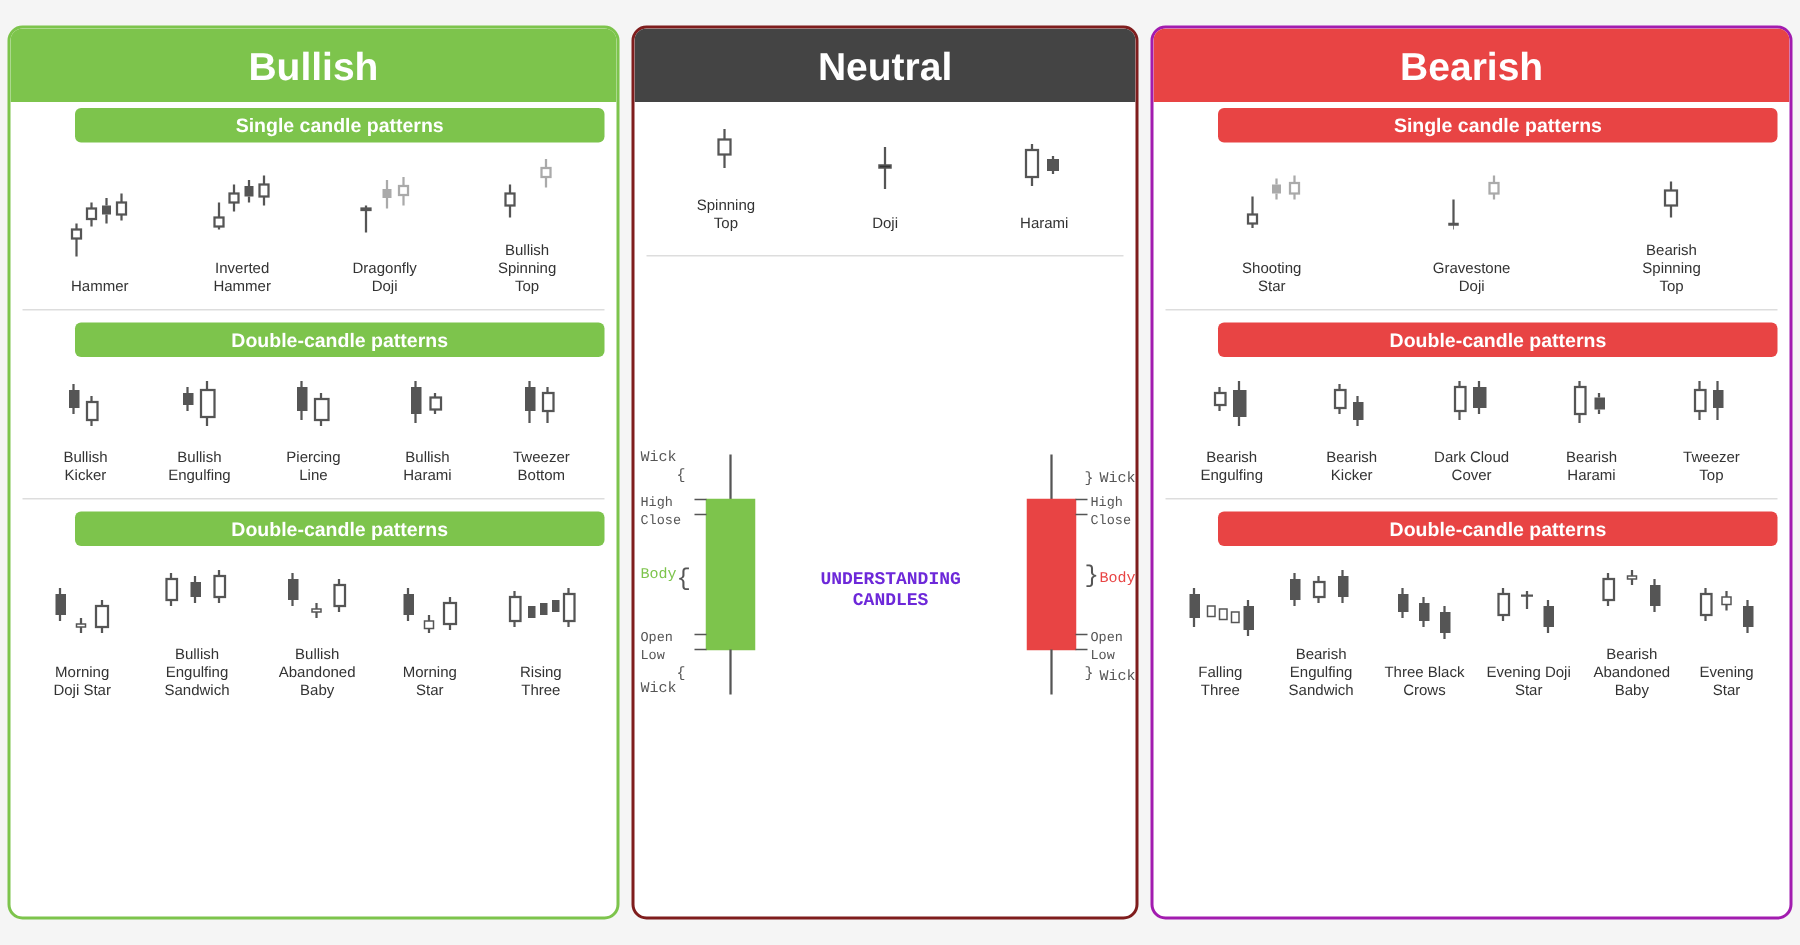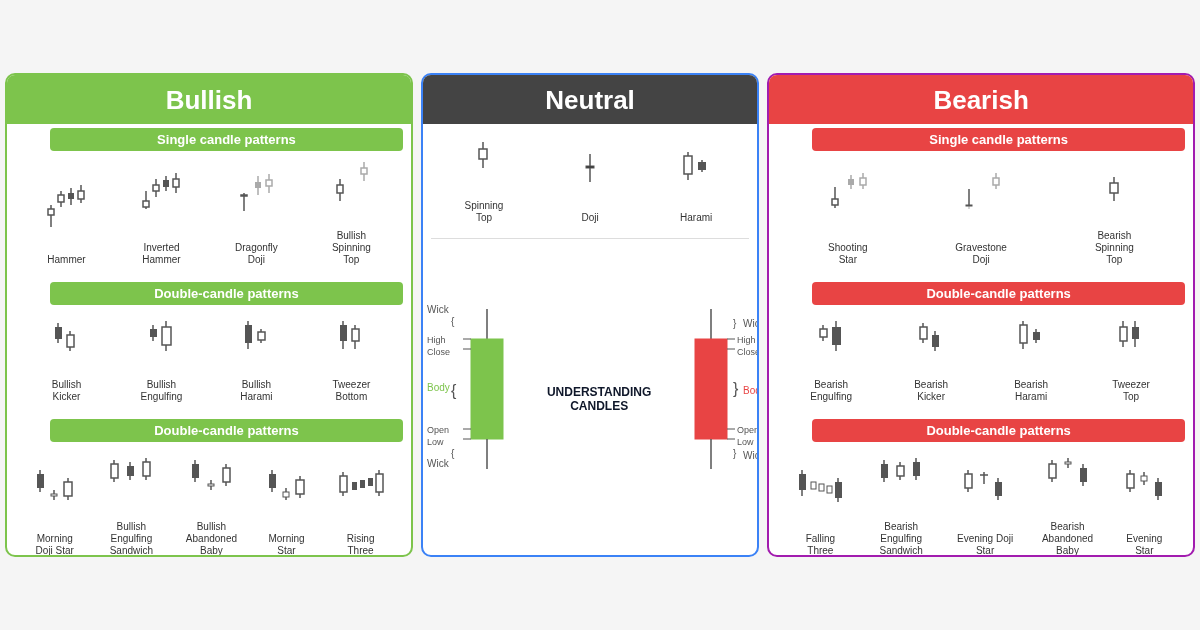--- a/index.html
+++ b/index.html
@@ -8,40 +8,40 @@
       height: 630px;
       background: #f5f5f5;
       font-family: Arial, sans-serif;
       overflow: hidden;
       display: flex;
       align-items: center;
       justify-content: center;
     }
     .main-container {
       width: 1190px;
-      height: 484px;
+      height: 596px;
       display: flex;
       gap: 8px;
     }
     
     .panel {
       border-radius: 10px;
       overflow: hidden;
       display: flex;
       flex-direction: column;
     }
     .panel-bullish {
       width: 410px;
       background: white;
       border: 2px solid #7dc44c;
     }
     .panel-neutral {
       width: 340px;
       background: white;
-      border: 2px solid #3b82f6;
+      border: 2px solid #7f1d1d;
     }
     .panel-bearish {
       width: 430px;
       background: white;
       border: 2px solid #a21caf;
     }
     
     .panel-header {
       padding: 10px 0 8px;
       text-align: center;
@@ -72,21 +72,21 @@
     .candle-row {
       display: flex;
       justify-content: space-around;
       align-items: flex-end;
       padding: 4px 4px 0;
     }
     .candle-item {
       display: flex;
       flex-direction: column;
       align-items: center;
-      gap: 16px;
+      gap: 4px;
       min-width: 55px;
     }
     .candle-item .label {
       font-size: 10px;
       text-align: center;
       color: #333;
       line-height: 1.2;
     }
     
     svg.candle-svg { overflow: visible; }
@@ -101,20 +101,21 @@
       justify-content: space-around;
       align-items: flex-end;
       padding: 4px 0;
     }
     .understanding-box {
       display: flex;
       justify-content: space-around;
       align-items: center;
       padding: 8px 4px;
       flex: 1;
+      font-family: Liberation Mono, monospace;
     }
     .understand-label {
       font-size: 13px;
       font-weight: bold;
       text-align: center;
       color: #333;
     }
     .divider {
       height: 1px;
       background: #ddd;
@@ -226,20 +227,31 @@
             <line x1="12" y1="12" x2="12" y2="16" stroke="#555" stroke-width="1.5"></line>
             <rect x="9" y="16" width="7" height="8" fill="#555"></rect>
             <line x1="12" y1="24" x2="12" y2="28" stroke="#555" stroke-width="1.5"></line>
             <line x1="25" y1="8" x2="25" y2="14" stroke="#555" stroke-width="1.5"></line>
             <rect x="21" y="14" width="9" height="18" fill="white" stroke="#555" stroke-width="1.5"></rect>
             <line x1="25" y1="32" x2="25" y2="38" stroke="#555" stroke-width="1.5"></line>
           </svg>
           <div class="label">Bullish<br>Engulfing</div>
         </div>
 
+        <div class="candle-item">
+          <svg width="40" height="50" viewBox="0 0 40 50">
+            <line x1="12" y1="8" x2="12" y2="12" stroke="#555" stroke-width="1.5"></line>
+            <rect x="9" y="12" width="7" height="16" fill="#555"></rect>
+            <line x1="12" y1="28" x2="12" y2="34" stroke="#555" stroke-width="1.5"></line>
+            <line x1="25" y1="16" x2="25" y2="20" stroke="#555" stroke-width="1.5"></line>
+            <rect x="21" y="20" width="9" height="14" fill="white" stroke="#555" stroke-width="1.5"></rect>
+            <line x1="25" y1="34" x2="25" y2="38" stroke="#555" stroke-width="1.5"></line>
+          </svg>
+          <div class="label">Piercing<br>Line</div>
+        </div>
 
         <div class="candle-item">
           <svg width="40" height="50" viewBox="0 0 40 50">
             <line x1="12" y1="8" x2="12" y2="12" stroke="#555" stroke-width="1.5"></line>
             <rect x="9" y="12" width="7" height="18" fill="#555"></rect>
             <line x1="12" y1="30" x2="12" y2="36" stroke="#555" stroke-width="1.5"></line>
             <line x1="25" y1="16" x2="25" y2="19" stroke="#555" stroke-width="1.5"></line>
             <rect x="22" y="19" width="7" height="8" fill="white" stroke="#555" stroke-width="1.5"></rect>
             <line x1="25" y1="27" x2="25" y2="30" stroke="#555" stroke-width="1.5"></line>
           </svg>
@@ -407,21 +419,21 @@
 
           <line x1="44" y1="130" x2="36" y2="130" stroke="#555" stroke-width="1"></line>
           <line x1="44" y1="140" x2="36" y2="140" stroke="#555" stroke-width="1"></line>
           <text x="0" y="134" font-size="9" fill="#555">Open</text>
           <text x="0" y="146" font-size="9" fill="#555">Low</text>
 
           <text x="0" y="168" font-size="10" fill="#555">Wick</text>
           <text x="24" y="158" font-size="10" fill="#555">{</text>
         </svg>
       </div>
-      <div class="understand-label" style="font-size:12px; font-weight:bold; color:#0f172a;">UNDERSTANDING<br>CANDLES</div>
+      <div class="understand-label" style="font-size:12px; font-weight:bold; color:#6d28d9;">UNDERSTANDING<br>CANDLES</div>
 
       <div style="display:flex; flex-direction:column; align-items:flex-end; position:relative; font-size:10px; color:#555;">
         <svg width="120" height="200" viewBox="0 0 120 200">
 
           <line x1="60" y1="10" x2="60" y2="40" stroke="#555" stroke-width="1.5"></line>
           <rect x="44" y="40" width="32" height="100" fill="#e84444" stroke="#e84444"></rect>
           <line x1="60" y1="140" x2="60" y2="170" stroke="#555" stroke-width="1.5"></line>
 
           <text x="82" y="28" font-size="10" fill="#555">}</text>
           <text x="92" y="28" font-size="10" fill="#555">Wick</text>
@@ -518,20 +530,31 @@
             <line x1="12" y1="10" x2="12" y2="14" stroke="#555" stroke-width="1.5"></line>
             <rect x="9" y="14" width="7" height="12" fill="white" stroke="#555" stroke-width="1.5"></rect>
             <line x1="12" y1="26" x2="12" y2="30" stroke="#555" stroke-width="1.5"></line>
             <line x1="24" y1="18" x2="24" y2="22" stroke="#555" stroke-width="1.5"></line>
             <rect x="21" y="22" width="7" height="12" fill="#555"></rect>
             <line x1="24" y1="34" x2="24" y2="38" stroke="#555" stroke-width="1.5"></line>
           </svg>
           <div class="label">Bearish<br>Kicker</div>
         </div>
 
+        <div class="candle-item">
+          <svg width="40" height="50" viewBox="0 0 40 50">
+            <line x1="12" y1="8" x2="12" y2="12" stroke="#555" stroke-width="1.5"></line>
+            <rect x="9" y="12" width="7" height="16" fill="white" stroke="#555" stroke-width="1.5"></rect>
+            <line x1="12" y1="28" x2="12" y2="34" stroke="#555" stroke-width="1.5"></line>
+            <line x1="25" y1="8" x2="25" y2="12" stroke="#555" stroke-width="1.5"></line>
+            <rect x="21" y="12" width="9" height="14" fill="#555"></rect>
+            <line x1="25" y1="26" x2="25" y2="30" stroke="#555" stroke-width="1.5"></line>
+          </svg>
+          <div class="label">Dark Cloud<br>Cover</div>
+        </div>
 
         <div class="candle-item">
           <svg width="40" height="50" viewBox="0 0 40 50">
             <line x1="12" y1="8" x2="12" y2="12" stroke="#555" stroke-width="1.5"></line>
             <rect x="9" y="12" width="7" height="18" fill="white" stroke="#555" stroke-width="1.5"></rect>
             <line x1="12" y1="30" x2="12" y2="36" stroke="#555" stroke-width="1.5"></line>
             <line x1="25" y1="16" x2="25" y2="19" stroke="#555" stroke-width="1.5"></line>
             <rect x="22" y="19" width="7" height="8" fill="#555"></rect>
             <line x1="25" y1="27" x2="25" y2="30" stroke="#555" stroke-width="1.5"></line>
           </svg>
@@ -581,20 +604,34 @@
             <line x1="26" y1="12" x2="26" y2="16" stroke="#555" stroke-width="1.5"></line>
             <rect x="23" y="16" width="7" height="10" fill="white" stroke="#555" stroke-width="1.5"></rect>
             <line x1="26" y1="26" x2="26" y2="30" stroke="#555" stroke-width="1.5"></line>
             <line x1="42" y1="8" x2="42" y2="12" stroke="#555" stroke-width="1.5"></line>
             <rect x="39" y="12" width="7" height="14" fill="#555"></rect>
             <line x1="42" y1="26" x2="42" y2="30" stroke="#555" stroke-width="1.5"></line>
           </svg>
           <div class="label">Bearish<br>Engulfing<br>Sandwich</div>
         </div>
 
+        <div class="candle-item" style="min-width:48px">
+          <svg width="50" height="55" viewBox="0 0 50 55">
+            <line x1="10" y1="8" x2="10" y2="12" stroke="#555" stroke-width="1.5"></line>
+            <rect x="7" y="12" width="7" height="12" fill="#555"></rect>
+            <line x1="10" y1="24" x2="10" y2="28" stroke="#555" stroke-width="1.5"></line>
+            <line x1="24" y1="14" x2="24" y2="18" stroke="#555" stroke-width="1.5"></line>
+            <rect x="21" y="18" width="7" height="12" fill="#555"></rect>
+            <line x1="24" y1="30" x2="24" y2="34" stroke="#555" stroke-width="1.5"></line>
+            <line x1="38" y1="20" x2="38" y2="24" stroke="#555" stroke-width="1.5"></line>
+            <rect x="35" y="24" width="7" height="14" fill="#555"></rect>
+            <line x1="38" y1="38" x2="38" y2="42" stroke="#555" stroke-width="1.5"></line>
+          </svg>
+          <div class="label">Three Black<br>Crows</div>
+        </div>
 
         <div class="candle-item" style="min-width:48px">
           <svg width="50" height="55" viewBox="0 0 50 55">
             <line x1="8" y1="8" x2="8" y2="12" stroke="#555" stroke-width="1.5"></line>
             <rect x="5" y="12" width="7" height="14" fill="white" stroke="#555" stroke-width="1.5"></rect>
             <line x1="8" y1="26" x2="8" y2="30" stroke="#555" stroke-width="1.5"></line>
 
             <line x1="24" y1="10" x2="24" y2="16" stroke="#555" stroke-width="1.5"></line>
             <line x1="20" y1="13" x2="28" y2="13" stroke="#555" stroke-width="1.5"></line>
             <line x1="24" y1="16" x2="24" y2="22" stroke="#555" stroke-width="1.5"></line>

